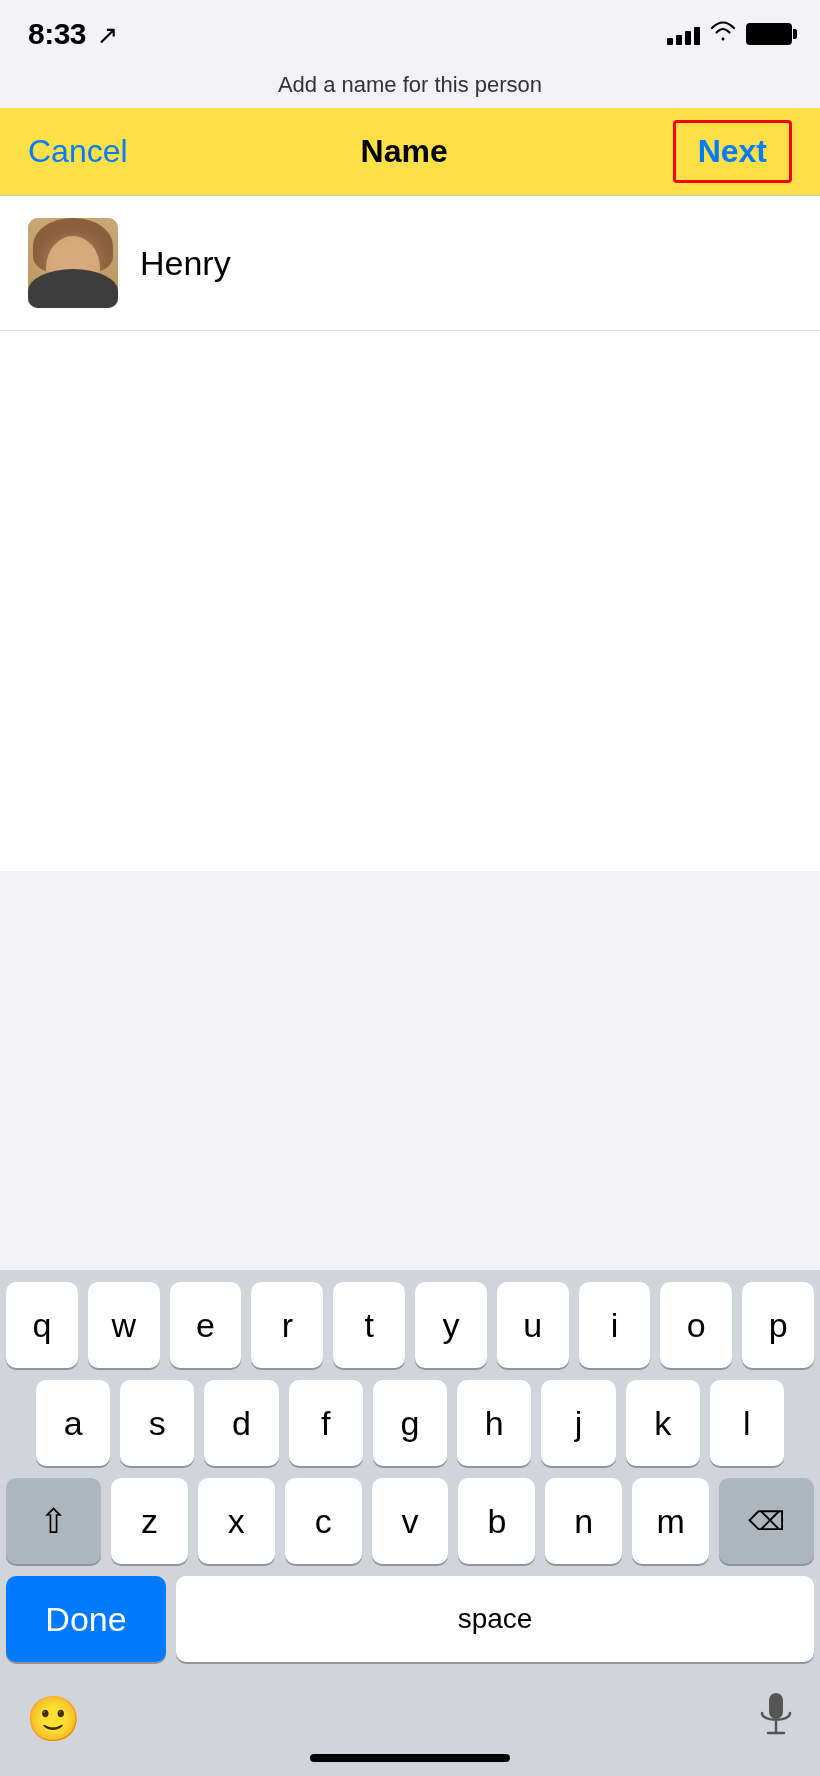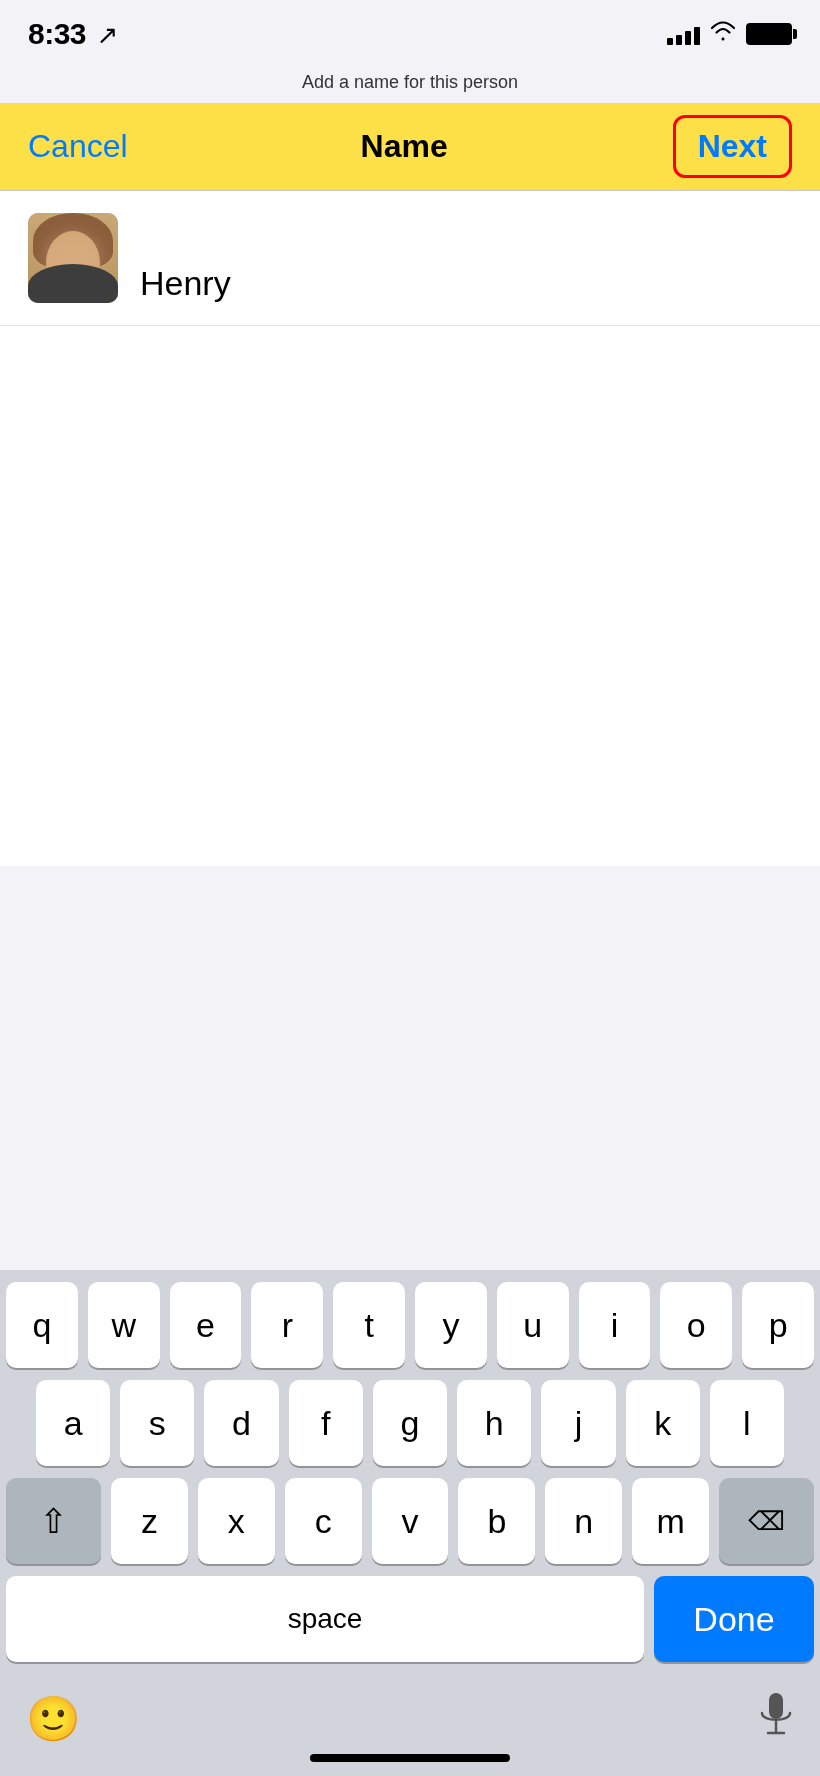--- a/index.html
+++ b/index.html
@@ -66,21 +66,21 @@
       transform: translateY(-50%);
       width: 4px;
       height: 10px;
       background: #000;
       border-radius: 0 2px 2px 0;
     }
 
     
     .subtitle {
       text-align: center;
-      font-size: 18px;
+      font-size: 22px;
       color: #333;
       padding: 18px 0 10px 0;
       background: #f2f2f7;
     }
 
     
     .nav-bar {
       display: flex;
       align-items: center;
       justify-content: space-between;
@@ -103,30 +103,30 @@
       color: #000;
       margin-left: 8px;
     }
     .nav-next {
       font-size: 32px;
       font-weight: 600;
       color: #007aff;
       background: none;
       border: 3px solid #ff0000;
       padding: 10px 22px;
-      border-radius: 12px;
+      border-radius: 4px;
       cursor: pointer;
       font-family: inherit;
     }
 
     
     .content-area {
       background: #ffffff;
       display: flex;
-      align-items: flex-end;
+      align-items: center;
       padding: 22px 28px;
       border-bottom: 1px solid #e0e0e5;
       min-height: 110px;
     }
 
     .avatar {
       width: 90px;
       height: 90px;
       border-radius: 10px;
       overflow: hidden;
@@ -382,22 +382,22 @@
     <button class="key">x</button>
     <button class="key">c</button>
     <button class="key">v</button>
     <button class="key">b</button>
     <button class="key">n</button>
     <button class="key">m</button>
     <button class="key gray key-backspace" style="font-size:26px;">⌫</button>
   </div>
 
   <div class="key-row">
+    <button class="key blue key-done">Done</button>
     <button class="key key-space" style="font-size:28px;">space</button>
-    <button class="key blue key-done">Done</button>
   </div>
 
   <div class="bottom-bar-row">
     <span class="emoji-icon">🙂</span>
     <span class="mic-icon">
       <svg width="36" height="48" viewBox="0 0 36 48" fill="none">
         <rect x="11" y="2" width="14" height="26" rx="7" fill="#555"></rect>
         <path d="M4 22 C4 31 32 31 32 22" stroke="#555" stroke-width="2.5" fill="none" stroke-linecap="round"></path>
         <line x1="18" y1="31" x2="18" y2="42" stroke="#555" stroke-width="2.5" stroke-linecap="round"></line>
         <line x1="10" y1="42" x2="26" y2="42" stroke="#555" stroke-width="2.5" stroke-linecap="round"></line>

